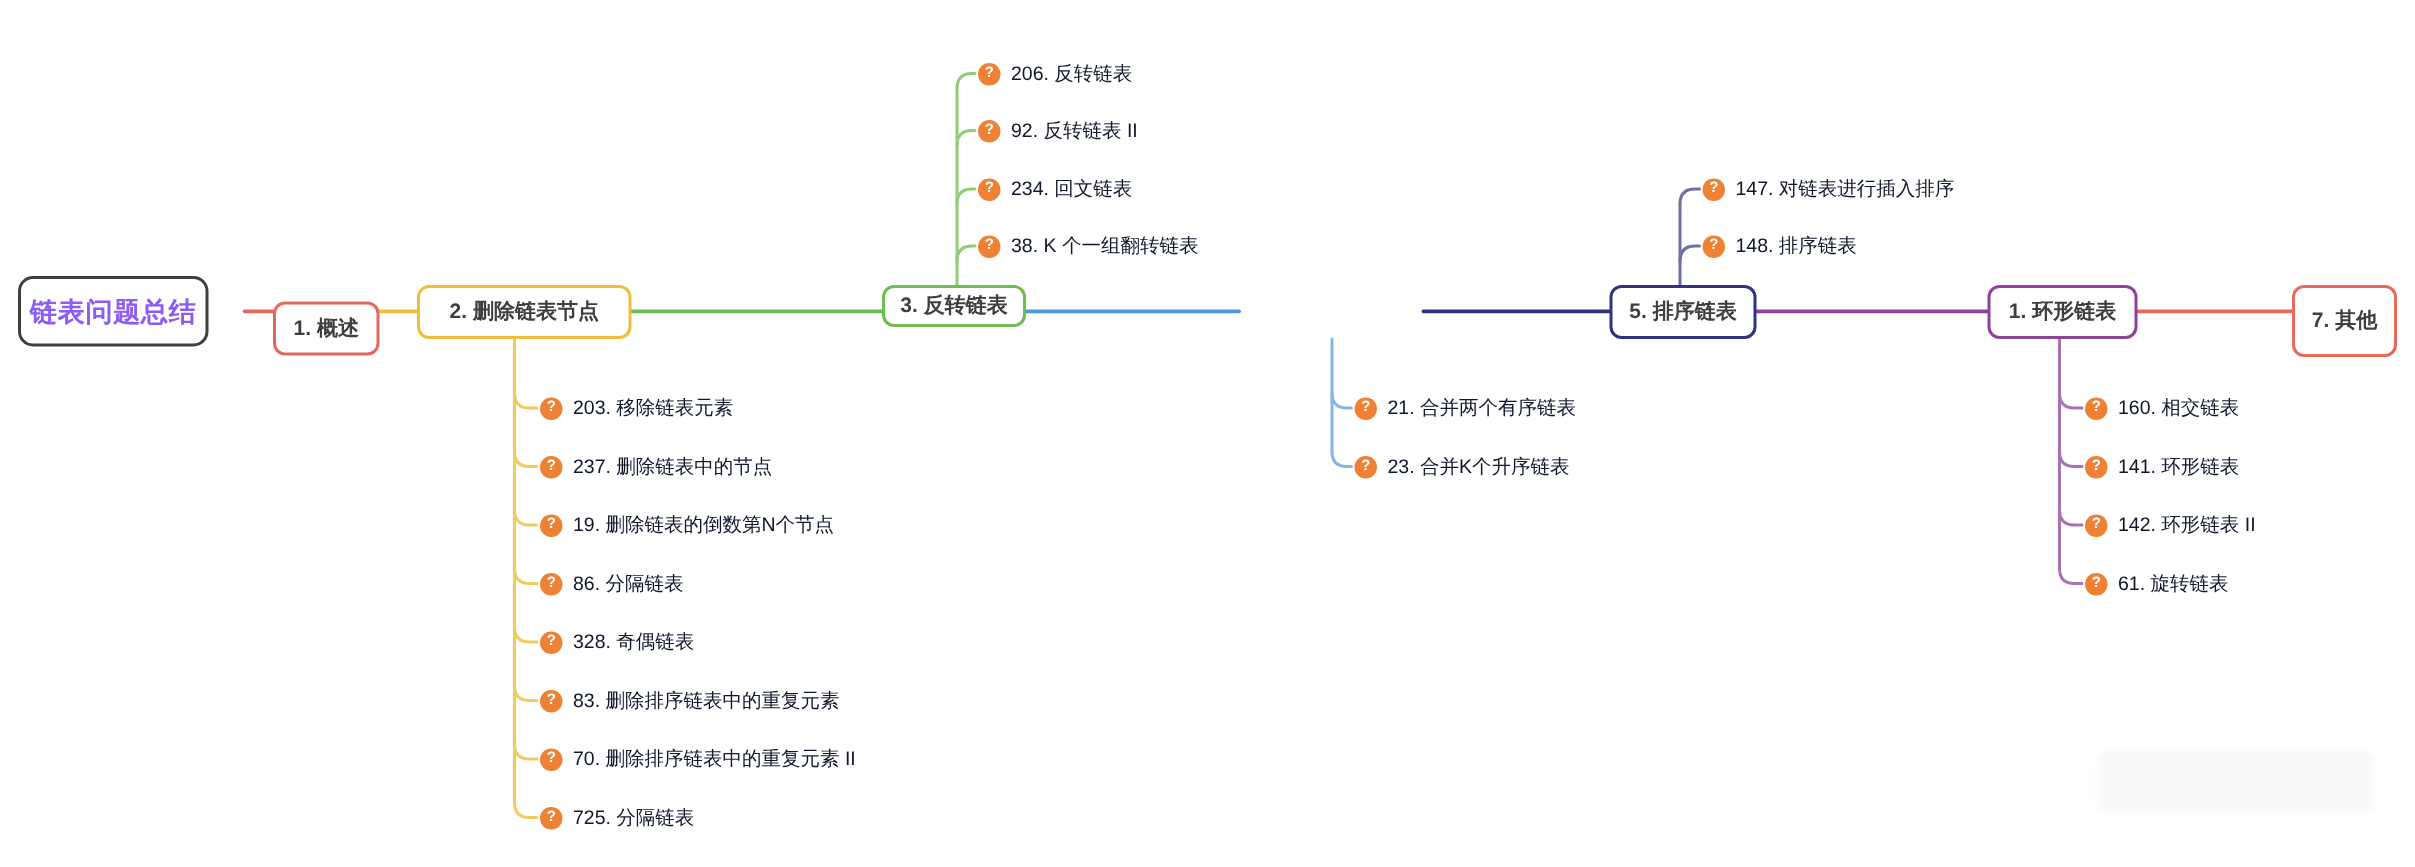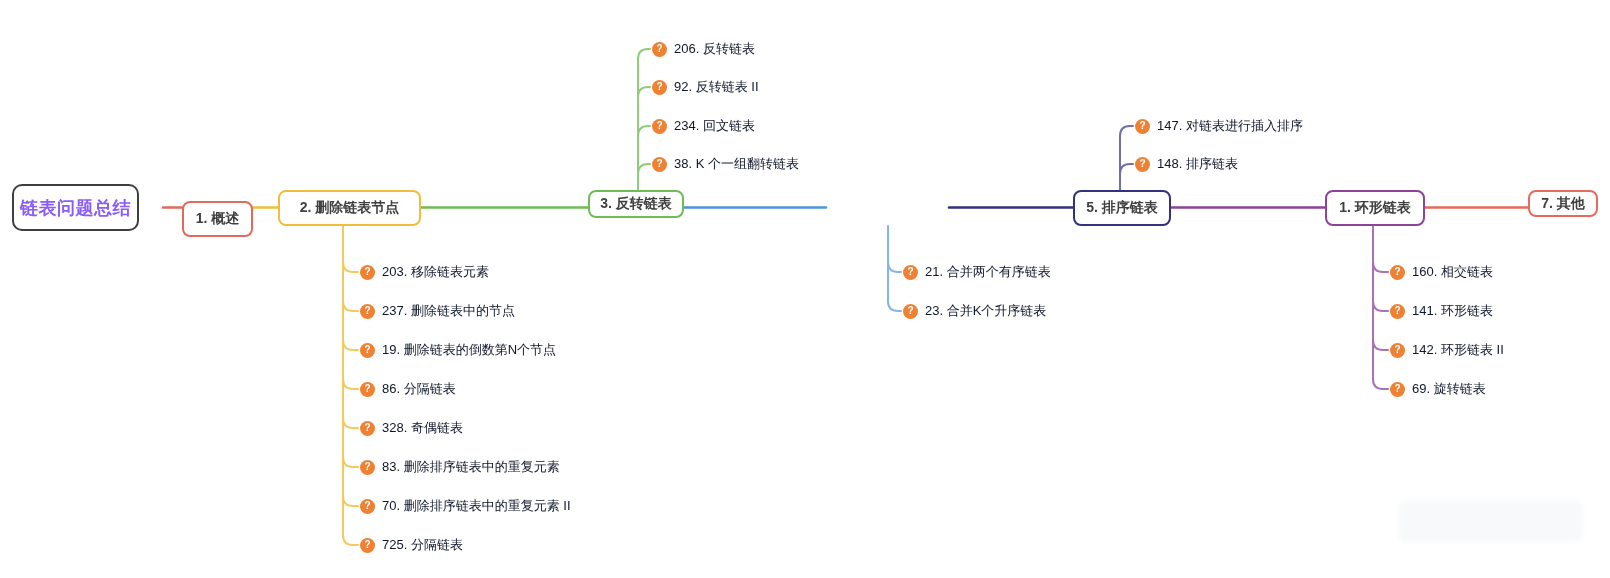--- a/index.html
+++ b/index.html
@@ -115,21 +115,21 @@
       <path d="M 1425 207.5 H 1528" stroke="#e8695e" stroke-width="2.5" fill="none" stroke-linecap="round"></path>
     </svg>
 
   <div class="node root" id="root-node" style="left: 12px; top: 184px; width: 127px; height: 47px; border-color: rgb(63, 63, 63); color: #8b5cf6;">链表问题总结</div>
 
   <div class="node branch" id="branch-0" style="left: 182px; top: 190px; width: 71px; height: 36px; border-color: rgb(226, 105, 93); margin-top: 11px;">1. 概述</div>
   <div class="node branch" id="branch-1" style="left: 278px; top: 190px; width: 143px; height: 36px; border-color: rgb(238, 190, 60);">2. 删除链表节点</div>
   <div class="node branch" id="branch-2" style="left: 588px; top: 190px; width: 96px; height: 28px; border-color: rgb(109, 189, 82);">3. 反转链表</div>
   <div class="node branch" id="branch-4" style="left: 1073px; top: 190px; width: 98px; height: 36px; border-color: rgb(50, 50, 126);">5. 排序链表</div>
   <div class="node branch" id="branch-5" style="left: 1325px; top: 190px; width: 100px; height: 36px; border-color: rgb(140, 67, 153);">1. 环形链表</div>
-  <div class="node branch" id="branch-6" style="left: 1528px; top: 190px; width: 70px; height: 27px; border-color: rgb(232, 105, 94);">7. 其他</div>
+  <div class="node branch" id="branch-6" style="left: 1528px; top: 190px; width: 70px; height: 48px; border-color: rgb(232, 105, 94);">7. 其他</div>
 
   <div id="watermark"></div>
 
 <div class="child-item" style="left: 360px; top: 261px;">
       <span class="qicon" style="background: rgb(238, 129, 51); color: rgb(255, 255, 255);">?</span>
       <span class="child-label">203. 移除链表元素</span>
     </div>
     <div class="child-item" style="left: 360px; top: 300px;">
       <span class="qicon" style="background: rgb(238, 129, 51); color: rgb(255, 255, 255);">?</span>
       <span class="child-label">237. 删除链表中的节点</span>
@@ -197,15 +197,15 @@
     <div class="child-item" style="left: 1390px; top: 300px;">
       <span class="qicon" style="background: rgb(238, 129, 51); color: rgb(255, 255, 255);">?</span>
       <span class="child-label">141. 环形链表</span>
     </div>
     <div class="child-item" style="left: 1390px; top: 339px;">
       <span class="qicon" style="background: rgb(238, 129, 51); color: rgb(255, 255, 255);">?</span>
       <span class="child-label">142. 环形链表 II</span>
     </div>
     <div class="child-item" style="left: 1390px; top: 378px;">
       <span class="qicon" style="background: rgb(238, 129, 51); color: rgb(255, 255, 255);">?</span>
-      <span class="child-label">69. 旋转链表</span>
+      <span class="child-label">61. 旋转链表</span>
     </div>
   </div>
 
 </body></html>

